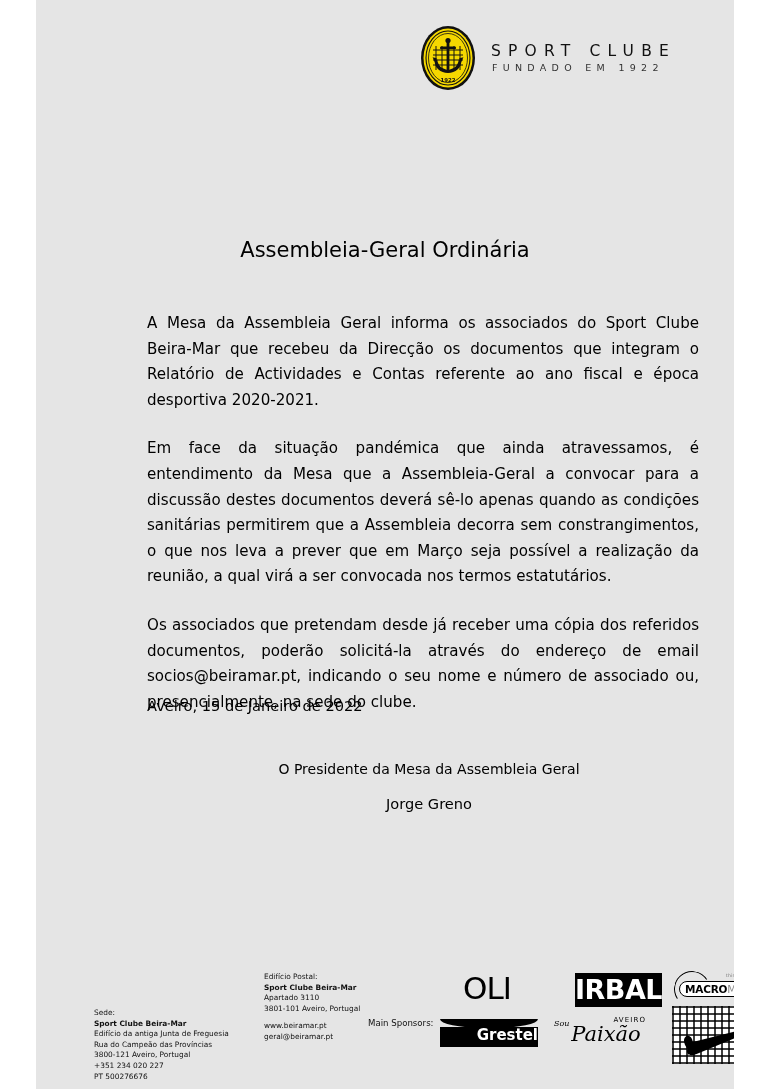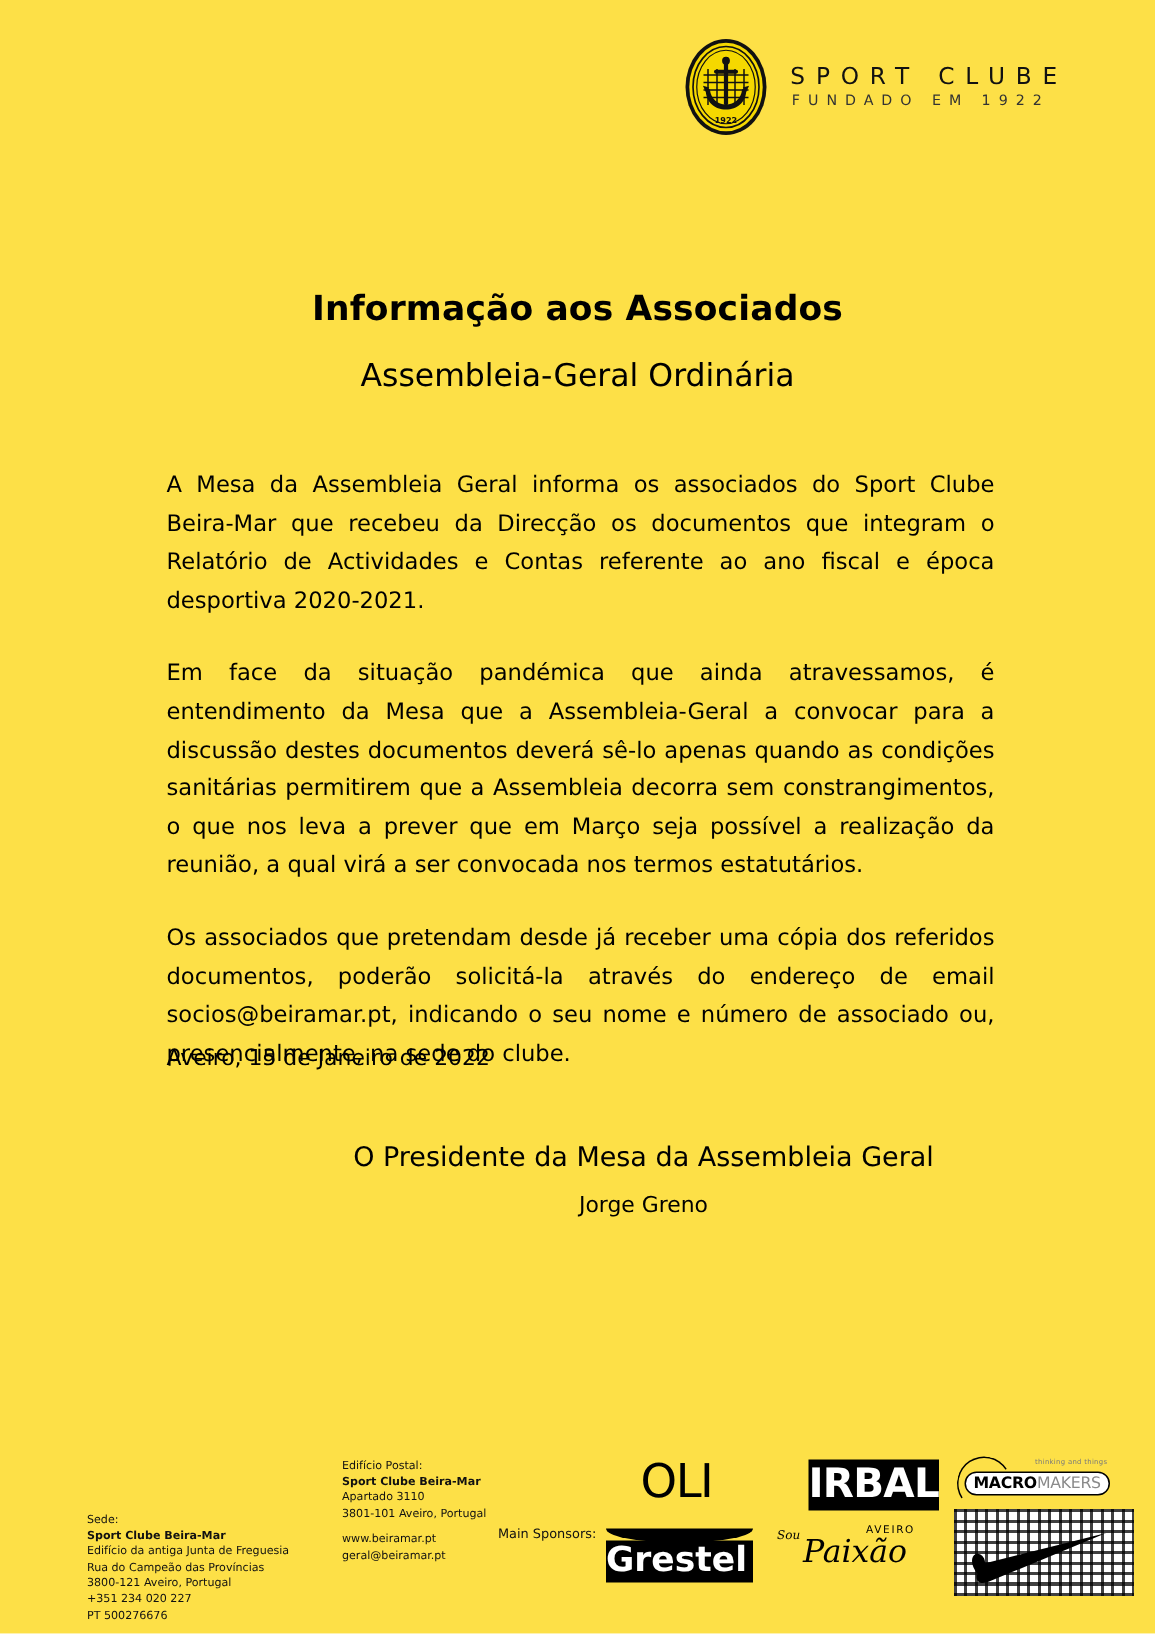--- a/index.html
+++ b/index.html
@@ -8,24 +8,24 @@
     padding: 0;
     background: #ffffff;
   }
   body {
     font-family: "DejaVu Sans", sans-serif;
     color: #000000;
     -webkit-font-smoothing: antialiased;
   }
   .page {
     position: relative;
-    width: 770px;
+    width: 698px;
     height: 1089px;
     margin: 0 auto;
-    background: #fde047;
+    background: #e5e5e5;
     overflow: hidden;
     box-sizing: border-box;
   }
 
   
   .letterhead {
     position: absolute;
     top: 24px;
     right: 58px;
     display: flex;
@@ -109,21 +109,21 @@
     left: 111px;
     font-size: 14.6px;
   }
   .sign-role {
     position: absolute;
     top: 761px;
     left: 0;
     right: 0;
     text-align: center;
     padding-left: 88px;
-    font-size: 18px;
+    font-size: 14px;
     box-sizing: border-box;
   }
   .sign-name {
     position: absolute;
     top: 795px;
     left: 0;
     right: 0;
     text-align: center;
     padding-left: 88px;
     font-size: 14.6px;
@@ -183,23 +183,23 @@
   
   .sp-grestel { left: 6px; top: 52px; width: 98px; }
   .grestel-wave {
     height: 9px;
     background: #000;
     border-radius: 0 0 44% 44% / 0 0 100% 100%;
   }
   .grestel-box {
     background: #000;
     color: #fff;
-    font-size: 23px;
+    font-size: 15px;
     font-weight: 700;
-    text-align: left;
+    text-align: right;
     padding: 1px 0 3px;
     line-height: 1.05;
     margin-top: -1px;
   }
   
   .sp-irbal { left: 112px; top: 6px; width: 116px; }
   .irbal-row { display: flex; align-items: flex-start; height: 34px; }
   .irbal-plaid {
     width: 34px;
     position: relative;
@@ -324,21 +324,20 @@
         <path d="M13.6 33.2l4.2 1.1-2 3.6zM44.4 33.2l-4.2 1.1 2 3.6z"></path>
       </g>
       <text x="29" y="58" font-family="DejaVu Sans, sans-serif" font-size="5.4" font-weight="700" fill="#111" text-anchor="middle">1922</text>
     </svg>
     <div class="wordmark">
       <div class="wordmark-top">SPORT CLUBE</div>
       <div class="wordmark-sub">FUNDADO EM 1922</div>
     </div>
   </div>
 
-  <div class="doc-title">Informação aos Associados</div>
   <div class="doc-subtitle">Assembleia-Geral Ordinária</div>
 
   <div class="body-block">
     <p class="para">A Mesa da Assembleia Geral informa os associados do Sport Clube Beira-Mar que recebeu da Direcção os documentos que integram o Relatório de Actividades e Contas referente ao ano fiscal e época desportiva 2020-2021.</p>
     <p class="para">Em face da situação pandémica que ainda atravessamos, é entendimento da Mesa que a Assembleia-Geral a convocar para a discussão destes documentos deverá sê-lo apenas quando as condições sanitárias permitirem que a Assembleia decorra sem constrangimentos, o que nos leva a prever que em Março seja possível a realização da reunião, a qual virá a ser convocada nos termos estatutários.</p>
     <p class="para">Os associados que pretendam desde já receber uma cópia dos referidos documentos, poderão solicitá-la através do endereço de email socios@beiramar.pt, indicando o seu nome e número de associado ou, presencialmente, na sede do clube.</p>
   </div>
 
   <div class="date-line">Aveiro, 15 de Janeiro de 2022</div>
   <div class="sign-role">O Presidente da Mesa da Assembleia Geral</div>

